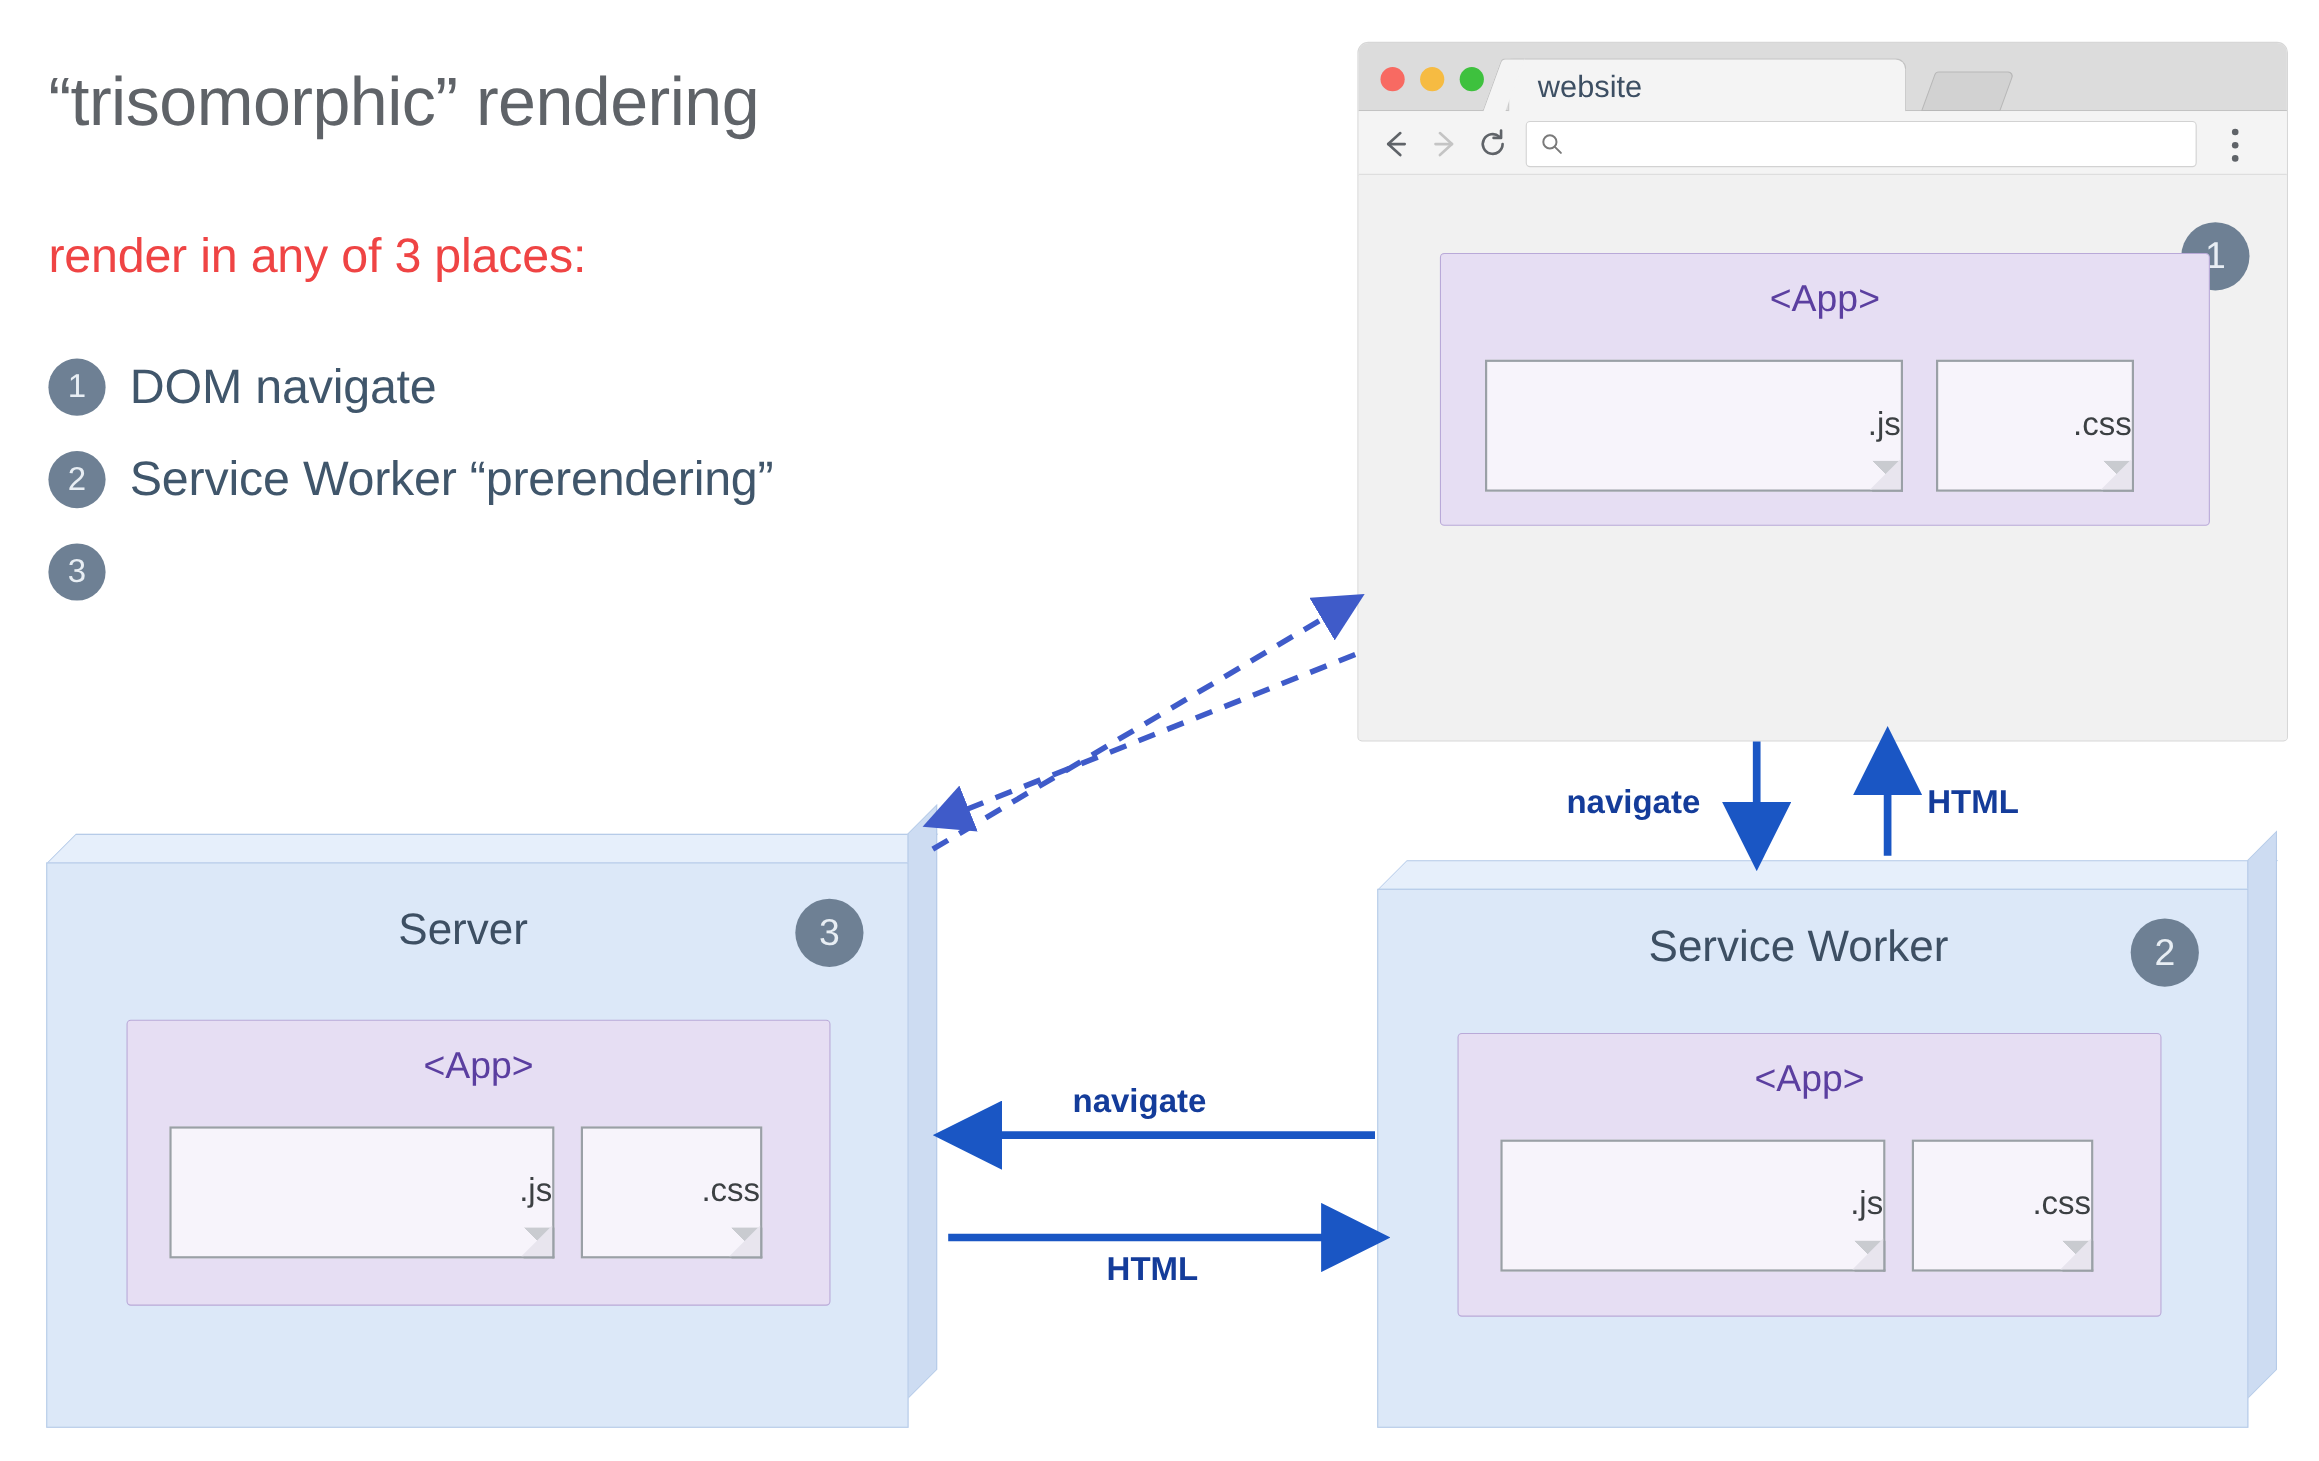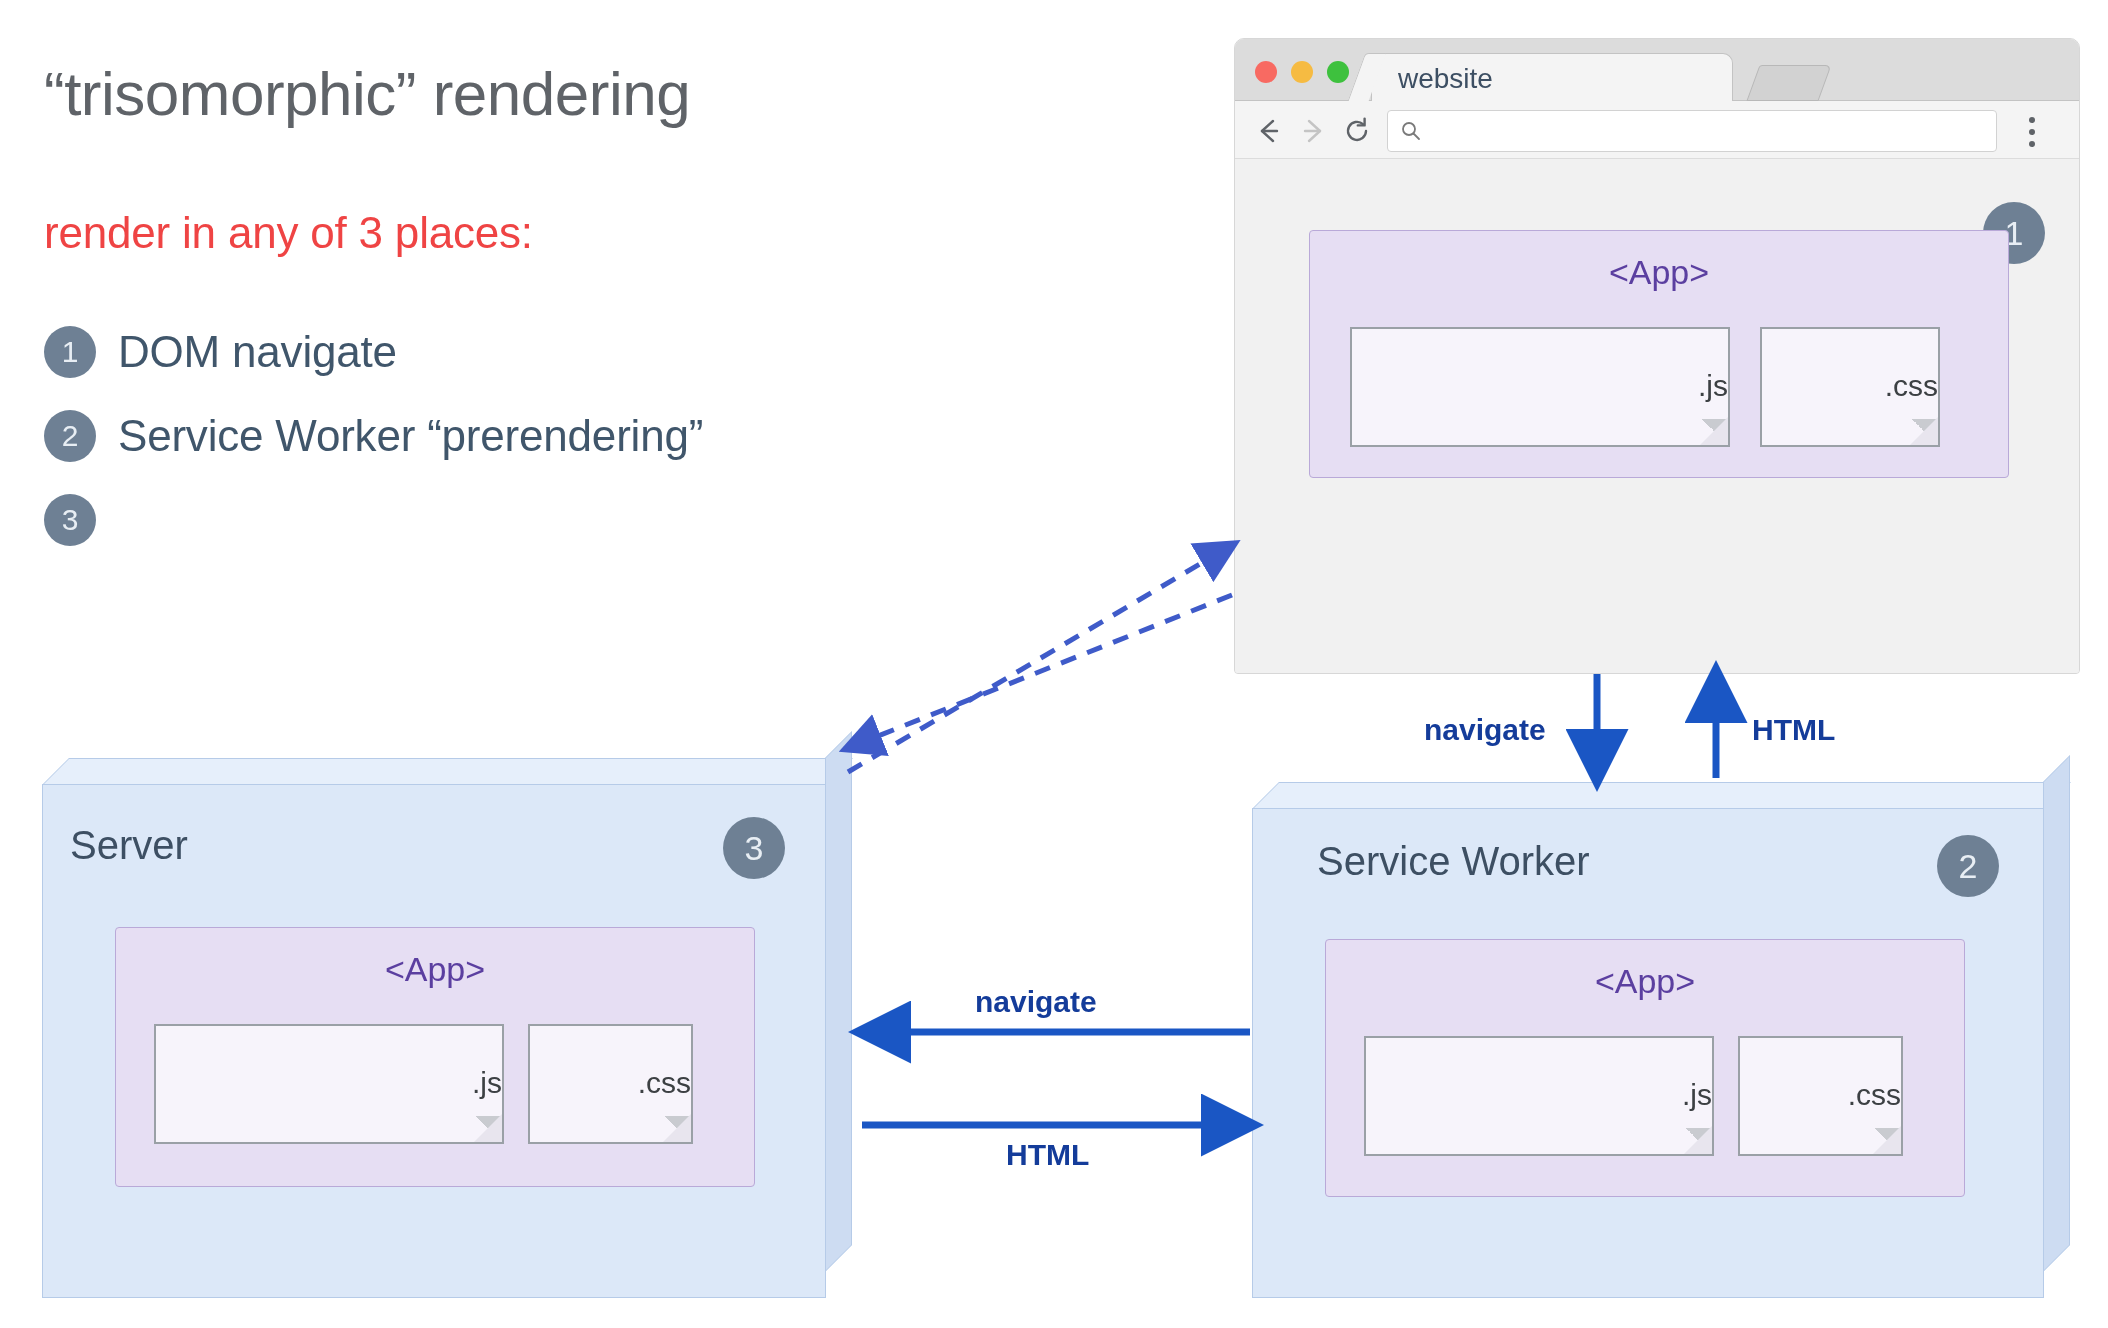--- a/index.html
+++ b/index.html
@@ -127,22 +127,22 @@
     position:absolute;left:0;top:0;width:calc(100% - 26px);height:27px;
     background:#e6effb;border:1px solid #b6cbe8;box-sizing:border-box;
     transform:skewX(-45deg);transform-origin:bottom left;
   }
   .box3d .side{
     position:absolute;right:0;top:0;width:27px;height:calc(100% - 26px);
     background:#cddcf2;border:1px solid #b6cbe8;box-sizing:border-box;
     transform:skewY(-45deg);transform-origin:top left;
   }
   .box-title{
-    position:absolute;width:calc(100% - 26px);text-align:left;
-    font-size:40px;color:#3d4f63;padding-left:27px;
+    position:absolute;width:calc(100% - 26px);text-align:center;
+    font-size:40px;color:#3d4f63;
   }
   .box-number{
     position:absolute;width:62px;height:62px;border-radius:50%;
     background:#6e8094;color:#e8eef4;font-size:34px;
     display:flex;align-items:center;justify-content:center;
   }
 
   
   .arrow-label{
     position:absolute;font-size:30px;font-weight:bold;color:#143c9a;
@@ -258,21 +258,21 @@
         <div class="fold"></div>
       </div>
     </div>
   </div>
 </div>
 
 <div class="box3d" style="left:1252px;top:782px;width:818px;height:516px;">
   <div class="top"></div>
   <div class="side"></div>
   <div class="face">
-    <div class="box-title" style="top:30px;margin-left:37px;">Service Worker</div>
+    <div class="box-title" style="top:30px;">Service Worker</div>
     <div class="box-number" style="right:44px;top:26px;">2</div>
 
     <div class="appbox" style="left:72px;top:130px;width:640px;height:258px;">
       <div class="app-title" style="top:22px;">&lt;App&gt;</div>
 
       <div class="filecard" style="left:38px;top:96px;width:350px;height:120px;">
         <div class="file-label" style="top:40px;">.js</div>
         <div class="fold"></div>
       </div>
 

